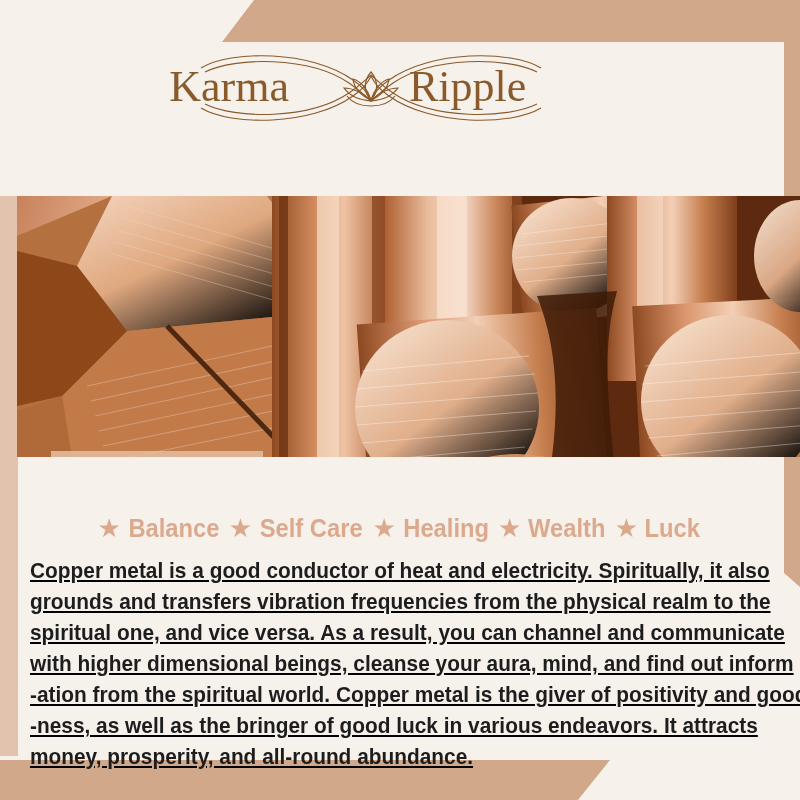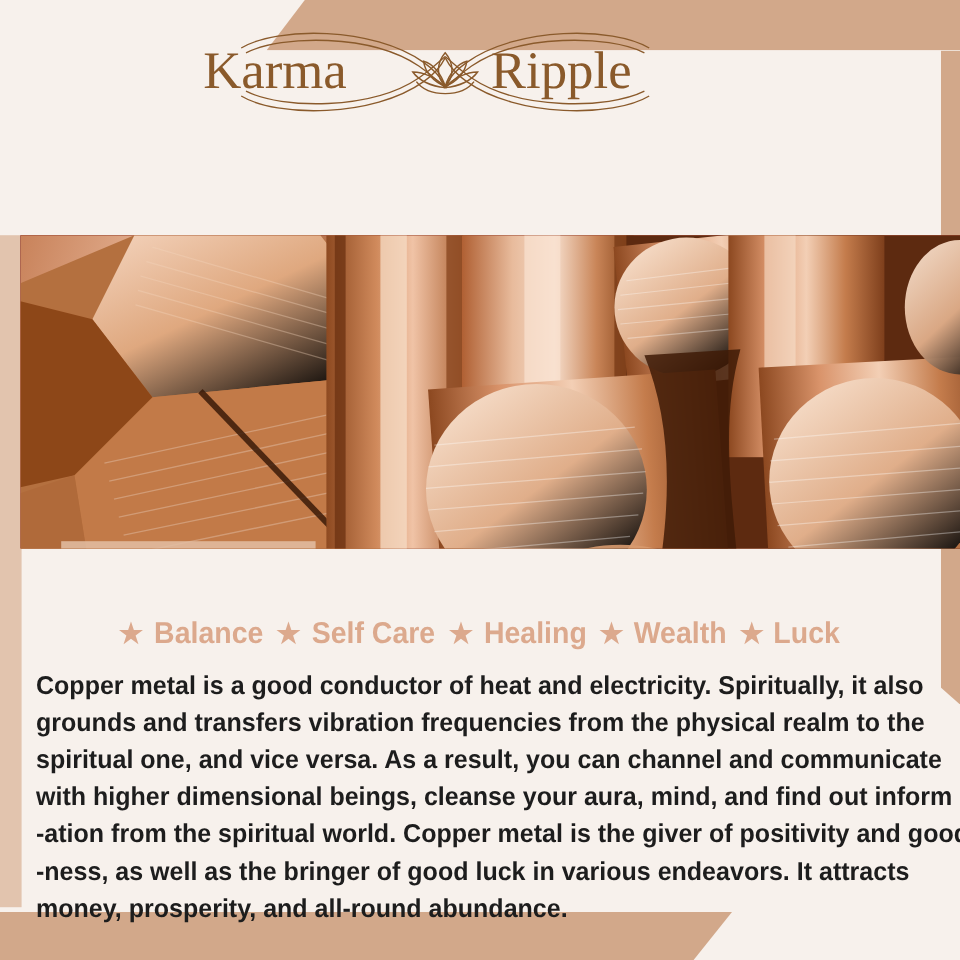--- a/index.html
+++ b/index.html
@@ -49,21 +49,21 @@
     top: 196px;
     left: 0;
     width: 18px;
     height: 560px;
     background: #e2c4ae;
   }
 
   
   .logo-wrap {
     position: absolute;
-    top: 18px;
+    top: 46px;
     left: 0;
     width: 742px;
     height: 84px;
     display: flex;
     align-items: center;
     justify-content: center;
   }
   .logo-svg { display: block; }
 
   
@@ -150,20 +150,21 @@
     transform: scaleX(0.95);
     margin-right: 4px;
   }
 
   
   .body-copy {
     position: absolute;
     top: 556px;
     left: 30px;
     width: 742px;
+    text-decoration: underline;
   }
   .body-line {
     font-family: "Liberation Sans Narrow", "Liberation Sans", sans-serif;
     font-weight: bold;
     font-size: 21.5px;
     line-height: 31px;
     color: #1d1d1d;
     transform: scaleX(0.97);
     transform-origin: left center;
     white-space: nowrap;

